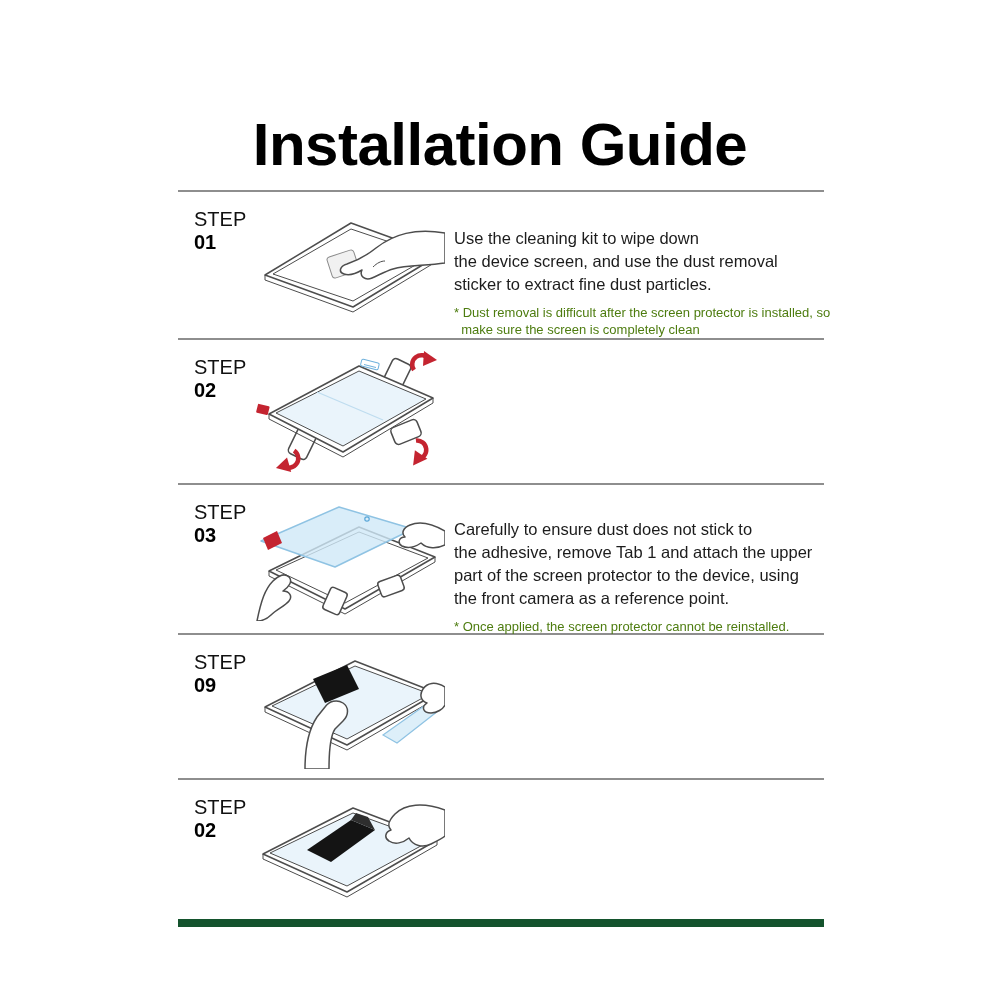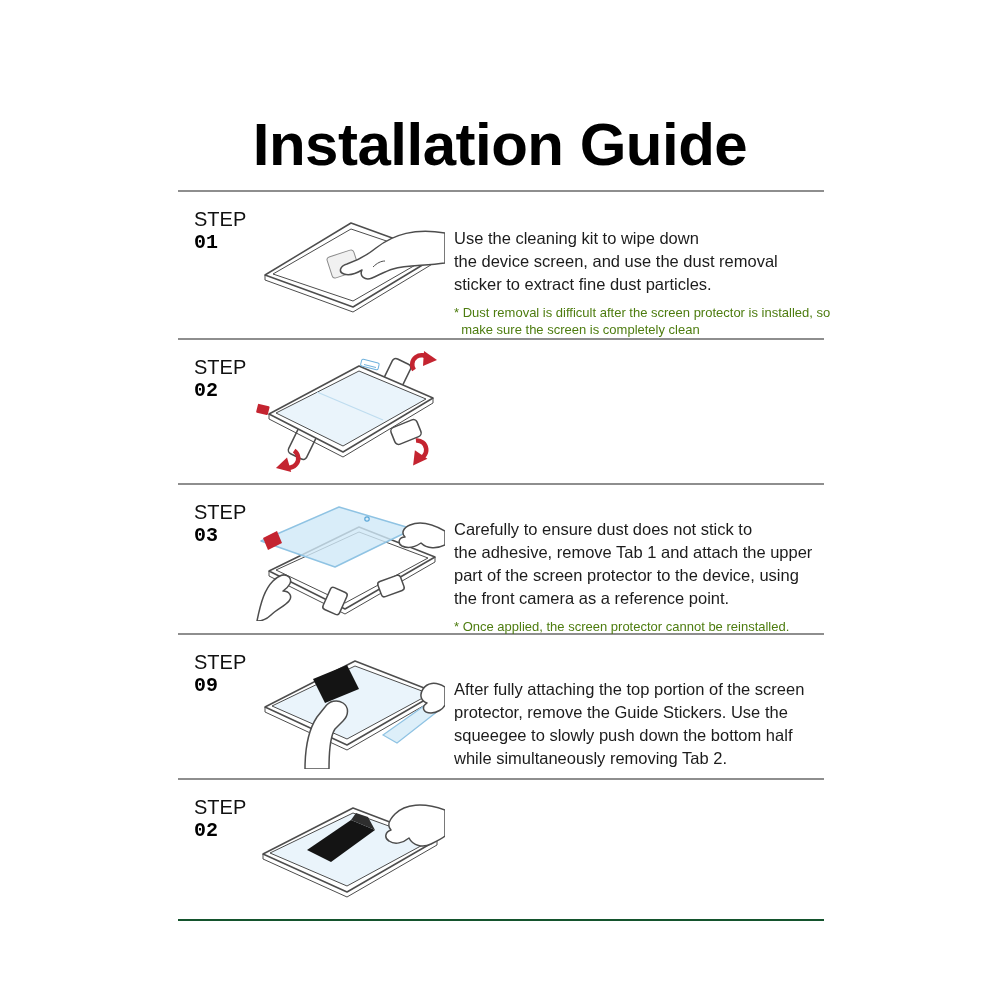--- a/index.html
+++ b/index.html
@@ -6,33 +6,33 @@
   body{
     width:1000px;height:1000px;background:#ffffff;position:relative;
     font-family:"Liberation Sans", sans-serif;color:#1a1a1a;overflow:hidden;
   }
   .page-title{
     position:absolute;top:70px;left:0;right:0;text-align:center;
     font-size:60px;font-weight:700;letter-spacing:-0.5px;color:#000;
   }
   .guide{
     position:absolute;left:178px;top:190px;width:646px;
-    border-bottom:2px solid #14532d;
+    border-bottom:8px solid #14532d;
   }
   .row{
     display:flex;border-top:2px solid #8e8e8e;box-sizing:border-box;
   }
   .row.r1{height:148px}.row.r2{height:145px}.row.r3{height:150px}
   .row.r4{height:145px}.row.r5{height:141px}
   .step-col{
     width:58px;flex:0 0 58px;padding:16px 0 0 16px;box-sizing:content-box;
     line-height:23px;font-size:20px;
   }
   .step-word{display:block;font-weight:400;color:#111;}
-  .step-num{display:block;font-weight:700;color:#000;font-family:Liberation Mono, monospace;}
+  .step-num{display:block;font-weight:700;color:#000;}
   .illu-col{
     width:196px;flex:0 0 196px;display:flex;align-items:center;justify-content:center;
   }
   .text-col{flex:1;align-self:center;padding-left:6px;margin-top:35px;}
   .desc{
     margin:0;font-size:16.5px;line-height:23px;color:#1c1c1c;white-space:pre;
   }
   .note{
     margin:9px 0 0 0;font-size:13px;line-height:16.5px;color:#4d7c0f;white-space:pre;
   }
@@ -151,26 +151,20 @@
       <svg width="190" height="124" viewBox="0 0 190 124">
         <path class="art" d="M10 62 L100 16 L182 48 L92 100 Z"></path>
         <path class="thin" d="M10 62 L10 67 L92 105 L182 53 L182 48"></path>
         <path d="M17 61 L100 21 L175 49 L92 94 Z" fill="#eaf4fb" stroke="#4d4d4d" stroke-width="1"></path>
         <path d="M128 90 L176 56 L188 62 L142 98 Z" fill="#cfe8f7" fill-opacity="0.7" stroke="#8fc3e3" stroke-width="1.2"></path>
         <path class="art" d="M190 42 C180 36 172 38 168 44 C164 50 166 56 172 58 C166 62 168 68 176 68 C182 68 188 64 190 60 Z"></path>
         <polygon points="58,34 92,20 104,44 70,58" fill="#141414"></polygon>
         <path class="art" d="M50 124 C50 100 54 84 62 72 L70 62 C74 56 82 54 88 58 C94 62 94 70 88 76 L80 84 C76 90 74 100 74 124 Z"></path>
       </svg>
     </div>
-    <div class="text-col">
-      <p class="desc">After fully attaching the top portion of the screen
-protector, remove the Guide Stickers. Use the
-squeegee to slowly push down the bottom half
-while simultaneously removing Tab 2.</p>
-    </div>
   </div>
 
   <div class="row r5">
     <div class="step-col">
       <span class="step-word">STEP</span>
       <span class="step-num">02</span>
     </div>
     <div class="illu-col">
       <svg width="190" height="124" viewBox="0 0 190 124">
         <path class="art" d="M8 66 L98 20 L182 52 L92 104 Z"></path>

